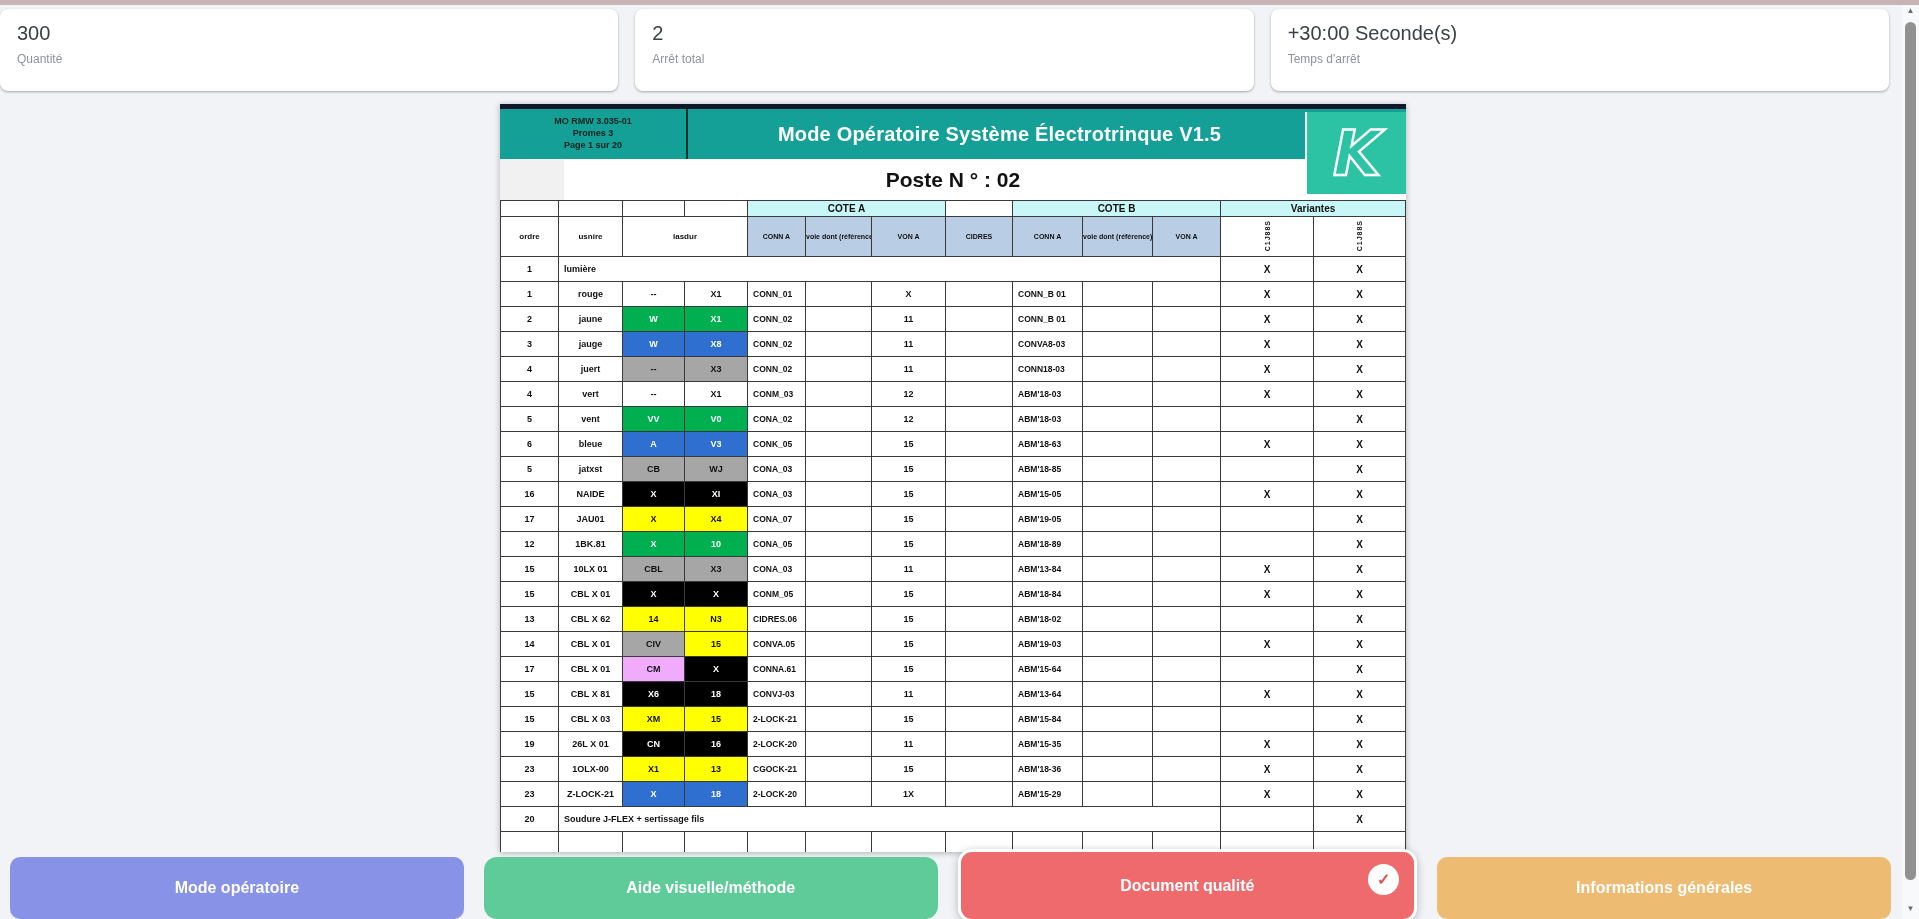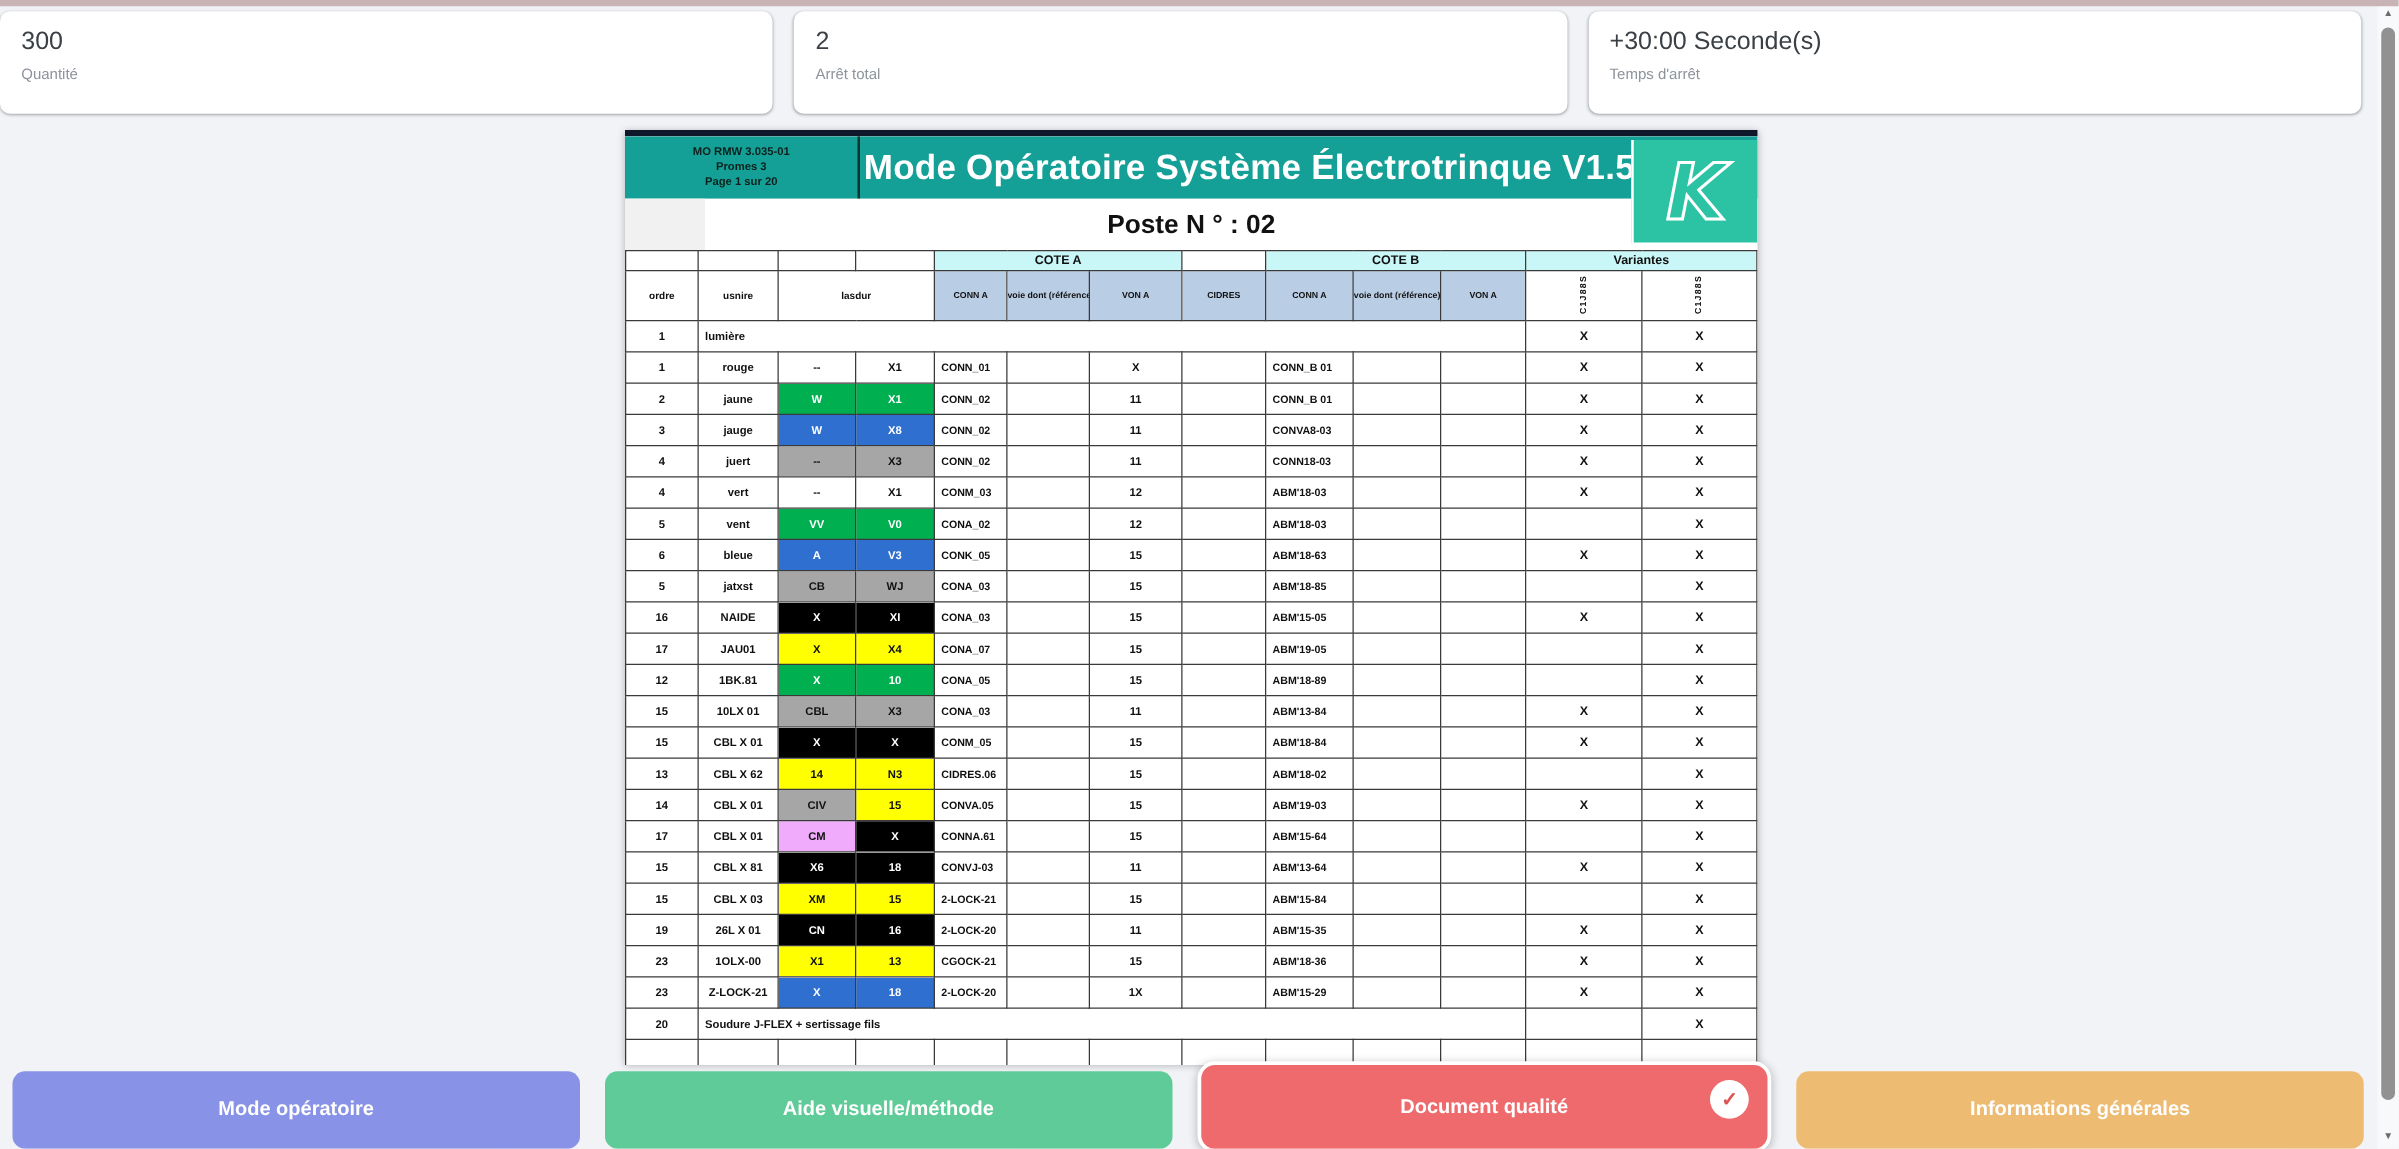--- a/index.html
+++ b/index.html
@@ -26,21 +26,21 @@
     background: #ffffff; border-top: 5px solid #0f172a; overflow: hidden;
     box-shadow: 0 1px 6px rgba(0,0,0,.28); z-index: 1;
   }
   .doc-header { height: 50px; display: flex; background: #14a096; }
   .doc-ref {
     width: 188px; border-right: 2px solid #0c3530; display: flex; flex-direction: column;
     justify-content: center; text-align: center; font-size: 9px; font-weight: 700; color: #0e211e; line-height: 1.3;
   }
   .doc-title {
     flex: 1; display: flex; align-items: center; justify-content: center;
-    color: #ffffff; font-size: 28px; font-weight: 700; padding-right: 95px; letter-spacing: .2px;
+    color: #ffffff; font-size: 20px; font-weight: 700; padding-right: 95px; letter-spacing: .2px;
   }
   .doc-logo {
     position: absolute; top: 3px; right: 0; width: 101px; height: 84px;
     background: #2bc3a4; border-left: 2px solid #ffffff; border-bottom: 2px solid #ffffff;
     display: flex; align-items: center; justify-content: center; z-index: 3;
   }
   .poste-row {
     height: 41px; position: relative; display: flex; align-items: center; justify-content: center;
     background: #ffffff; font-size: 21px; font-weight: 700; color: #111111;
   }
@@ -508,21 +508,21 @@
           <td></td>
           <td class="c-var"></td>
           <td class="c-var"></td>
         </tr>
       </tbody>
   </table>
 </div>
 
 <div id="btn-bar">
   <button class="btn" style="background: rgb(136, 146, 230);">Mode opératoire</button>
-  <button class="btn" style="background: rgb(95, 203, 153);">Aide visuelle/méthode</button>
+  <button class="btn" style="background: rgb(95, 203, 153); border-radius: 13px;">Aide visuelle/méthode</button>
   <button class="btn btn-red" style="background: rgb(238, 106, 108);">
     <span>Document qualité</span>
     <span class="badge">✓</span>
   </button>
   <button class="btn" style="background: rgb(238, 187, 114);">Informations générales</button>
 </div>
 
 <div id="scrollbar">
   <div class="sb-arrow sb-up">▲</div>
   <div class="sb-thumb"></div>

